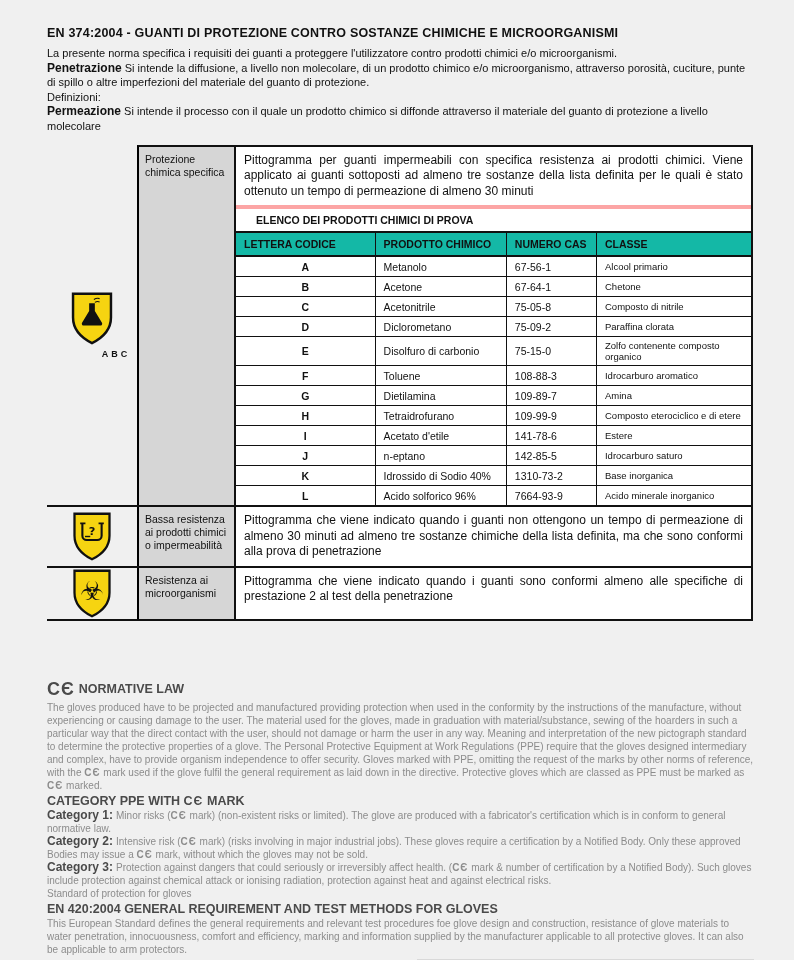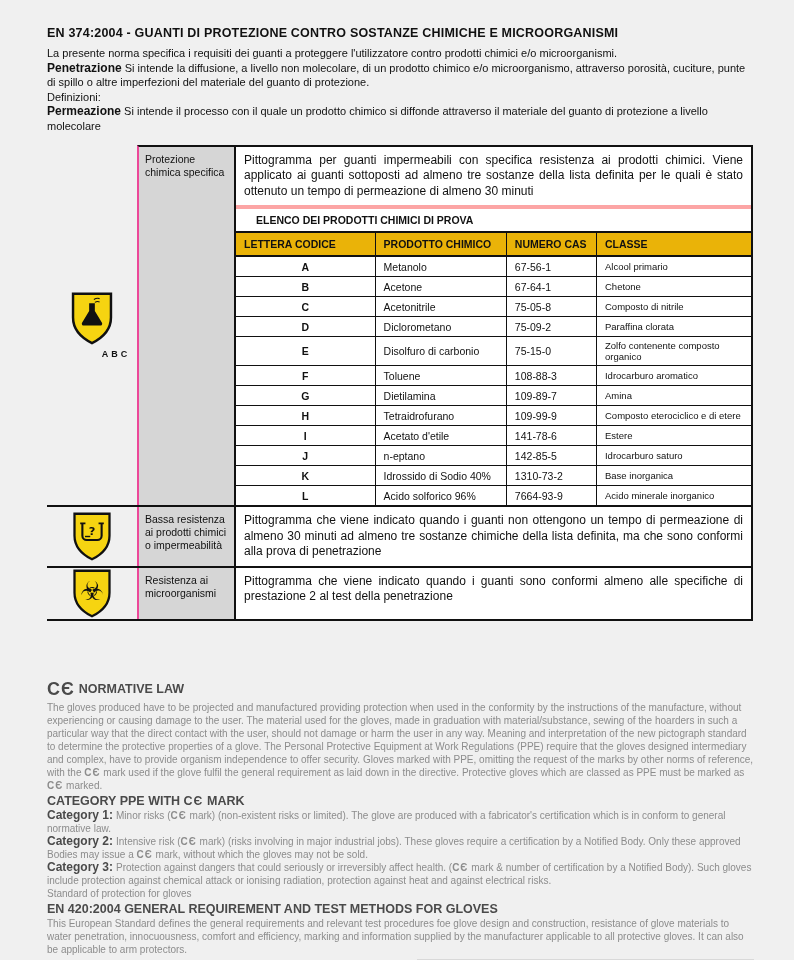--- a/index.html
+++ b/index.html
@@ -9,37 +9,37 @@
 
   
   .doc-title{font-size:12.5px;font-weight:bold;letter-spacing:.2px;margin:0 0 6px 0;}
   .blk{font-size:11px;line-height:14.6px;margin:0;}
   .blk b{font-size:12px;}
 
   
   .picto-table{margin-top:11px;width:706px;}
   .pt-row{display:grid;grid-template-columns:90px 99px 517px;}
   .cell-picto{display:flex;flex-direction:column;align-items:center;justify-content:center;}
-  .cell-label{background:#d6d6d6;border-left:2px solid #ec4899;border-right:2px solid #111;
+  .cell-label{background:#d6d6d6;border-left:2px solid #000000;border-right:2px solid #111;
               font-size:10.5px;line-height:13px;padding:6px 6px;}
   .cell-content{background:#fff;border-right:2px solid #111;}
   .row1 .cell-label,.row1 .cell-content{border-top:2px solid #111;}
   .row2,.row3{border-top:2px solid #111;}
   .row3{border-bottom:2px solid #111;}
   .desc{font-size:12px;line-height:15.5px;margin:0;padding:6px 8px;text-align:justify;}
 
   
   .shield-wrap{display:flex;flex-direction:column;align-items:center;}
   .shield-caption{font-size:9px;font-weight:bold;letter-spacing:3px;margin-top:3px;margin-left:48px;}
 
   
   .chem-title{font-weight:bold;font-size:10.5px;padding:5px 20px;border-top:4px solid #fca5a5;border-bottom:2px solid #111;}
   table.chem{width:100%;border-collapse:collapse;}
   table.chem col.c1{width:27%;} table.chem col.c2{width:25.5%;} table.chem col.c3{width:17.5%;} table.chem col.c4{width:30%;}
-  table.chem th{background:#eab308;font-size:10.5px;text-align:left;padding:5px 8px;
+  table.chem th{background:#14b8a6;font-size:10.5px;text-align:left;padding:5px 8px;
                 border-bottom:2px solid #111;border-right:1.5px solid #111;}
   table.chem th:last-child{border-right:none;}
   table.chem td{font-size:10.5px;padding:3px 8px;border-bottom:1.5px solid #111;border-right:1.5px solid #111;height:13px;}
   table.chem td:last-child{border-right:none;font-size:9.5px;border-radius:8px;}
   table.chem tr:last-child td{border-bottom:none;}
   table.chem td.c-letter{text-align:center;font-weight:bold;}
 
   
   .norm{margin-top:58px;color:#8c8c8c;}
   .norm h2{color:#4a4a4a;font-size:12.5px;margin:2px 0 1px 0;display:flex;align-items:center;gap:4px;}

